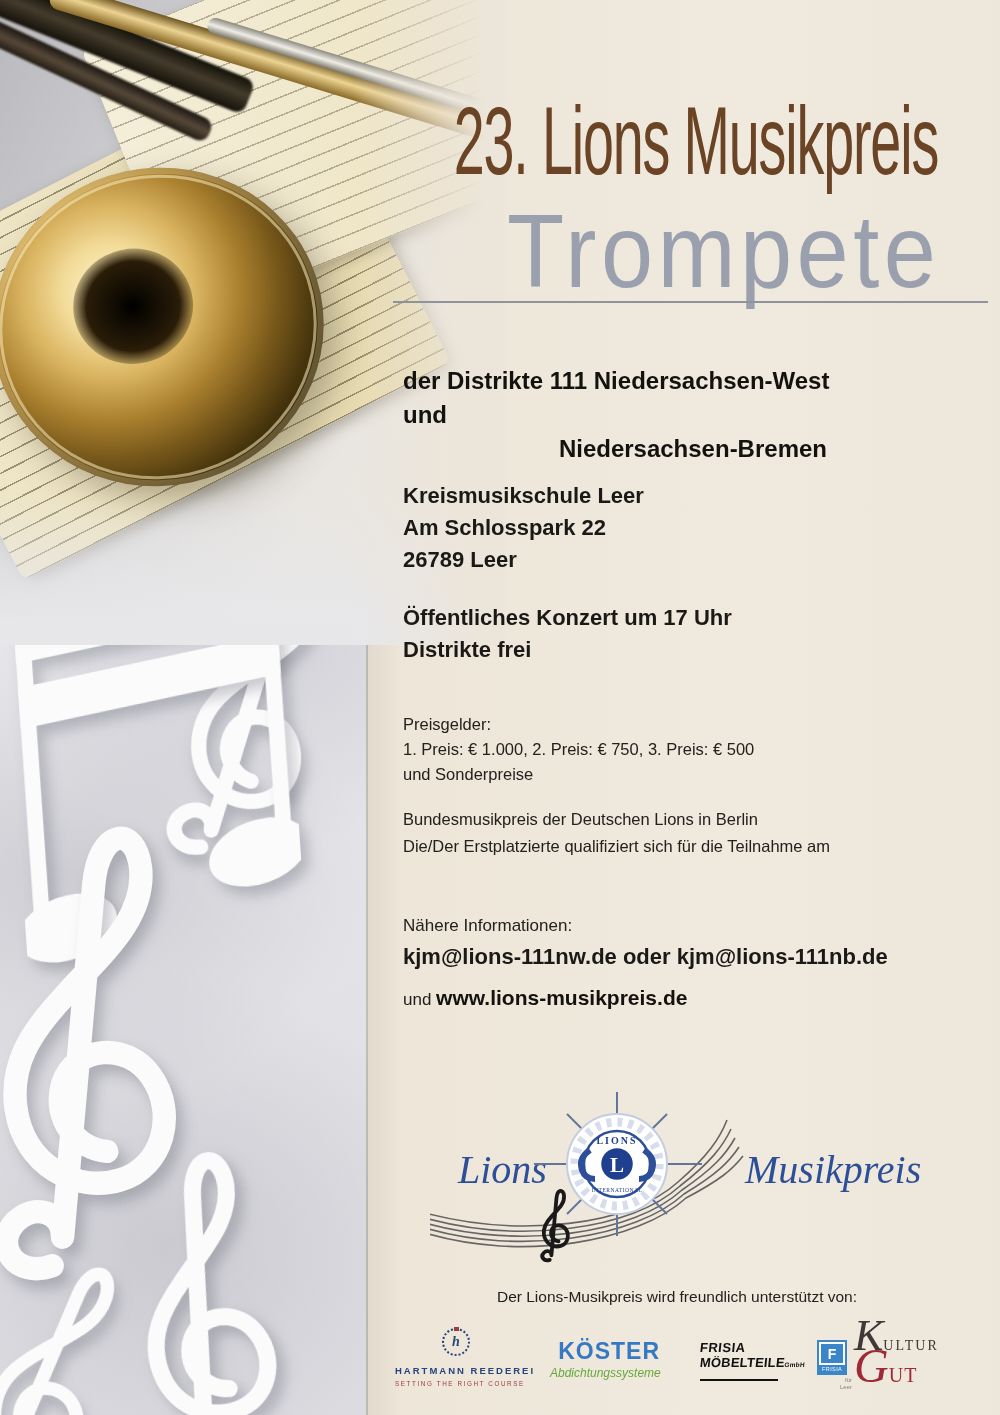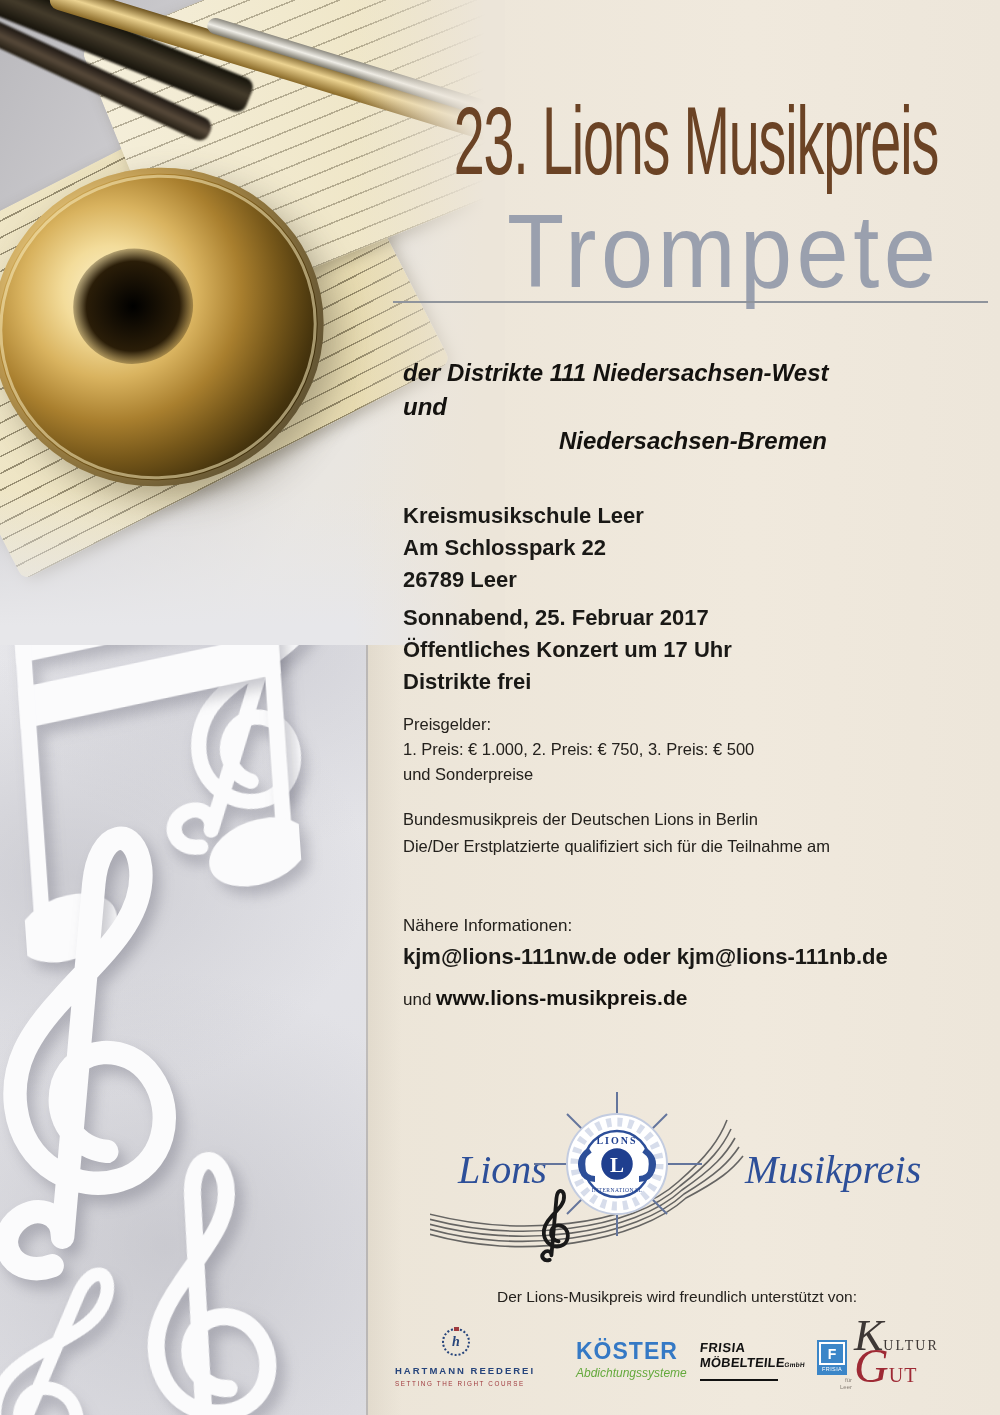--- a/index.html
+++ b/index.html
@@ -52,23 +52,23 @@
   .bell-core{position:absolute;left:26%;top:24%;width:36%;height:36%;border-radius:50%;
     background:radial-gradient(#000 0%,#2a1d08 55%,rgba(42,29,8,0) 78%);}
   
   .title-line1{position:absolute;top:86px;right:62px;white-space:nowrap;color:#6b4325;font-size:96px;font-weight:400;z-index:5;}
   .title-line2{position:absolute;top:192px;right:60px;white-space:nowrap;color:#9aa0ae;font-size:104px;font-weight:400;z-index:5;}
   .squeeze1{display:inline-block;transform:scaleX(.58);transform-origin:100% 50%;letter-spacing:-2px;}
   .squeeze2{display:inline-block;transform:scaleX(.9);transform-origin:100% 50%;letter-spacing:5px;}
   .title-rule{position:absolute;left:393px;top:301px;width:595px;height:2px;background:#8f949c;z-index:5;}
   
   .block{position:absolute;left:403px;z-index:5;}
-  .districts{top:356px;width:470px;font-size:24px;font-weight:bold;line-height:34px;color:#14120f;font-style:italic;}
+  .districts{top:364px;width:470px;font-size:24px;font-weight:bold;line-height:34px;color:#14120f;}
   .districts .l2{text-align:right;padding-right:46px;}
-  .venue{top:500px;font-size:22px;font-weight:bold;line-height:32px;}
+  .venue{top:480px;font-size:22px;font-weight:bold;line-height:32px;}
   .event{top:602px;font-size:22px;font-weight:bold;line-height:32px;}
   .prizes{top:712px;font-size:16.5px;line-height:25px;color:#24211d;}
   .qualification{top:806px;font-size:16.5px;line-height:27px;color:#24211d;}
   .contact-heading{top:916px;font-size:17px;color:#24211d;}
   .contact-emails{top:944px;font-size:22px;font-weight:bold;}
   .contact-web{top:986px;font-size:17px;color:#24211d;}
   .contact-web b{font-size:21px;color:#14120f;}
   
   .lions-logo{position:absolute;left:430px;top:1088px;z-index:5;}
   .lions-logo text{font-family:"Liberation Serif",serif;}
@@ -76,21 +76,21 @@
   .sponsors-heading{position:absolute;left:390px;top:1288px;width:574px;text-align:center;
     font-size:15.5px;color:#24211d;z-index:5;}
   .sponsor{position:absolute;z-index:5;}
   .hartmann{left:395px;top:1328px;width:122px;text-align:center;color:#27457c;}
   .hartmann-mark{position:relative;width:24px;height:24px;margin:0 auto;border:2px dotted #27457c;border-radius:50%;
     display:flex;align-items:center;justify-content:center;
     font-family:"Liberation Serif",serif;font-style:italic;font-weight:bold;font-size:14px;}
   .hartmann-mark::before{content:"";position:absolute;top:-3px;left:50%;margin-left:-2px;width:5px;height:4px;background:#a03a3e;}
   .hartmann-name{margin-top:9px;font-size:9.5px;font-weight:bold;letter-spacing:2px;white-space:nowrap;}
   .hartmann-tag{margin-top:4px;font-size:6.3px;letter-spacing:1.6px;color:#a03a3e;white-space:nowrap;}
-  .koester{left:550px;top:1338px;width:110px;text-align:left;margin-left:26px;}
+  .koester{left:550px;top:1338px;width:110px;text-align:right;}
   .koester-name{font-size:23px;font-weight:bold;letter-spacing:1px;color:#3579c5;}
   .koester-sub{font-size:12px;font-style:italic;color:#64a93c;margin-top:1px;}
   .frisia{left:700px;top:1340px;display:flex;align-items:flex-start;gap:12px;}
   .frisia-text{color:#111;}
   .frisia-l1{font-size:13px;font-weight:bold;letter-spacing:.5px;transform:skewX(-6deg);}
   .frisia-l2{font-size:13px;font-weight:bold;letter-spacing:.2px;transform:skewX(-6deg);}
   .frisia-suffix{font-size:6.5px;font-weight:bold;}
   .frisia-rule{margin-top:9px;width:78px;height:2px;background:#111;}
   .frisia-badge{width:30px;height:35px;background:#3b86c8;color:#fff;}
   .frisia-fbox{margin:2px 2px 1px;border:2px solid #fff;height:19px;display:flex;align-items:center;justify-content:center;
@@ -166,21 +166,20 @@
     <div class="l2">Niedersachsen-Bremen</div>
   </div>
 
   <div class="block venue">
     <div>Kreismusikschule Leer</div>
     <div>Am Schlosspark 22</div>
     <div>26789 Leer</div>
   </div>
 
   <div class="block event">
-    <div>Sonnabend, 25. Februar 2017</div>
     <div>Öffentliches Konzert um 17 Uhr</div>
     <div>Distrikte frei</div>
   </div>
 
   <div class="block prizes">
     <div>Preisgelder:</div>
     <div>1. Preis: € 1.000, 2. Preis: € 750, 3. Preis: € 500</div>
     <div>und Sonderpreise</div>
   </div>
 

